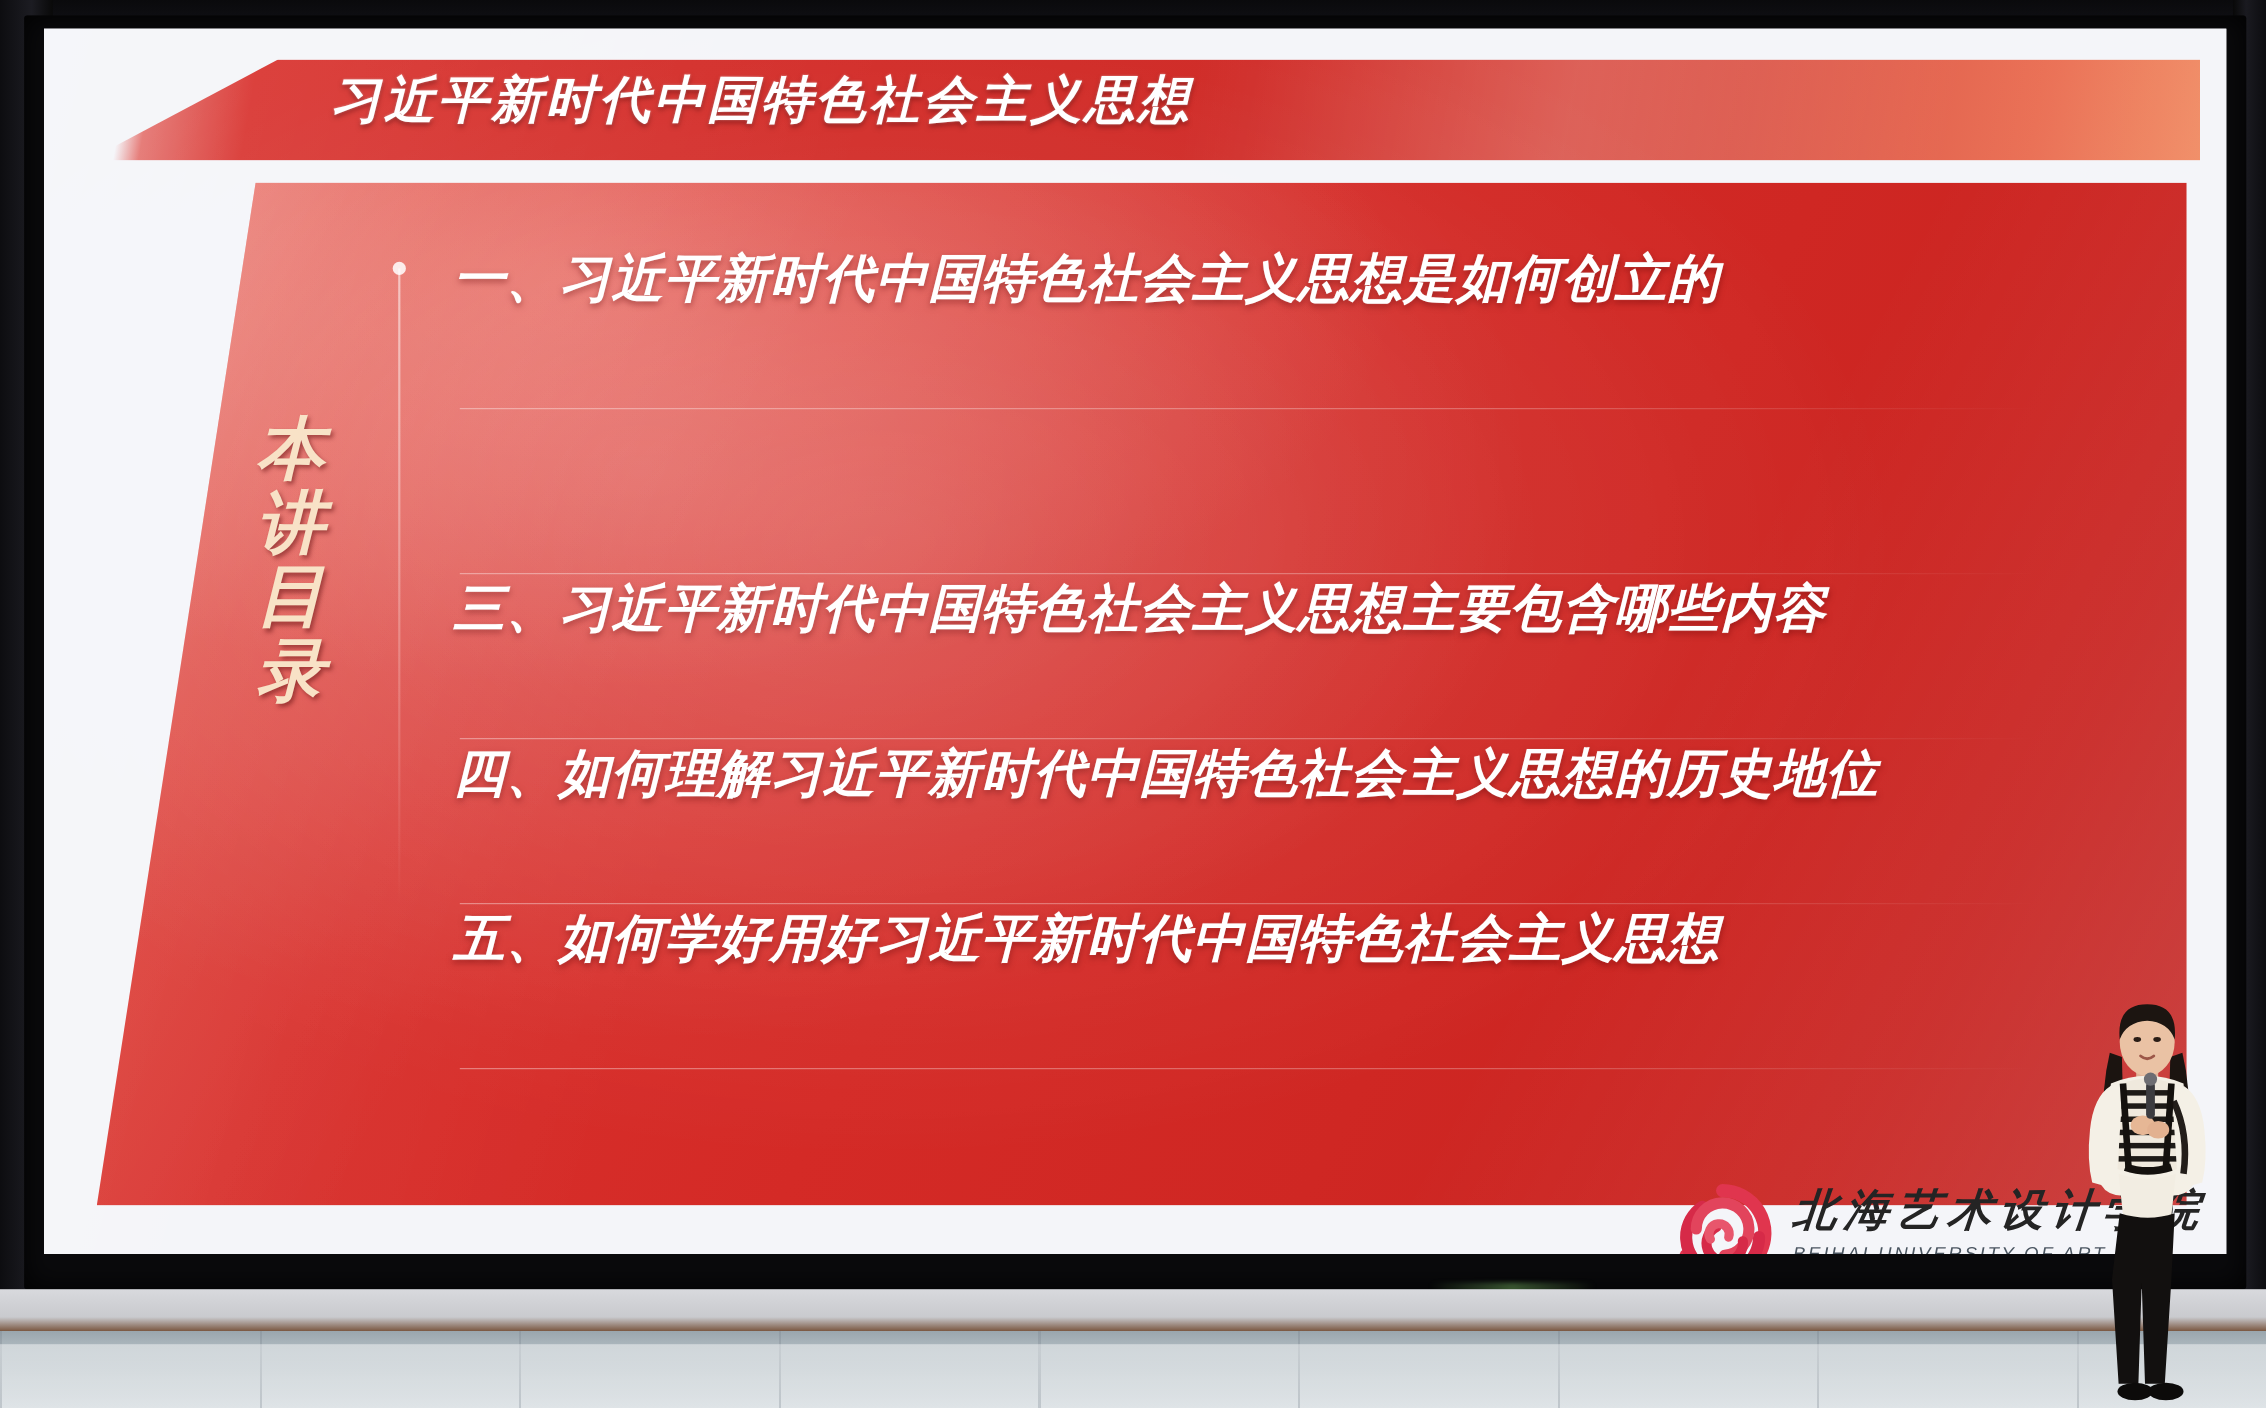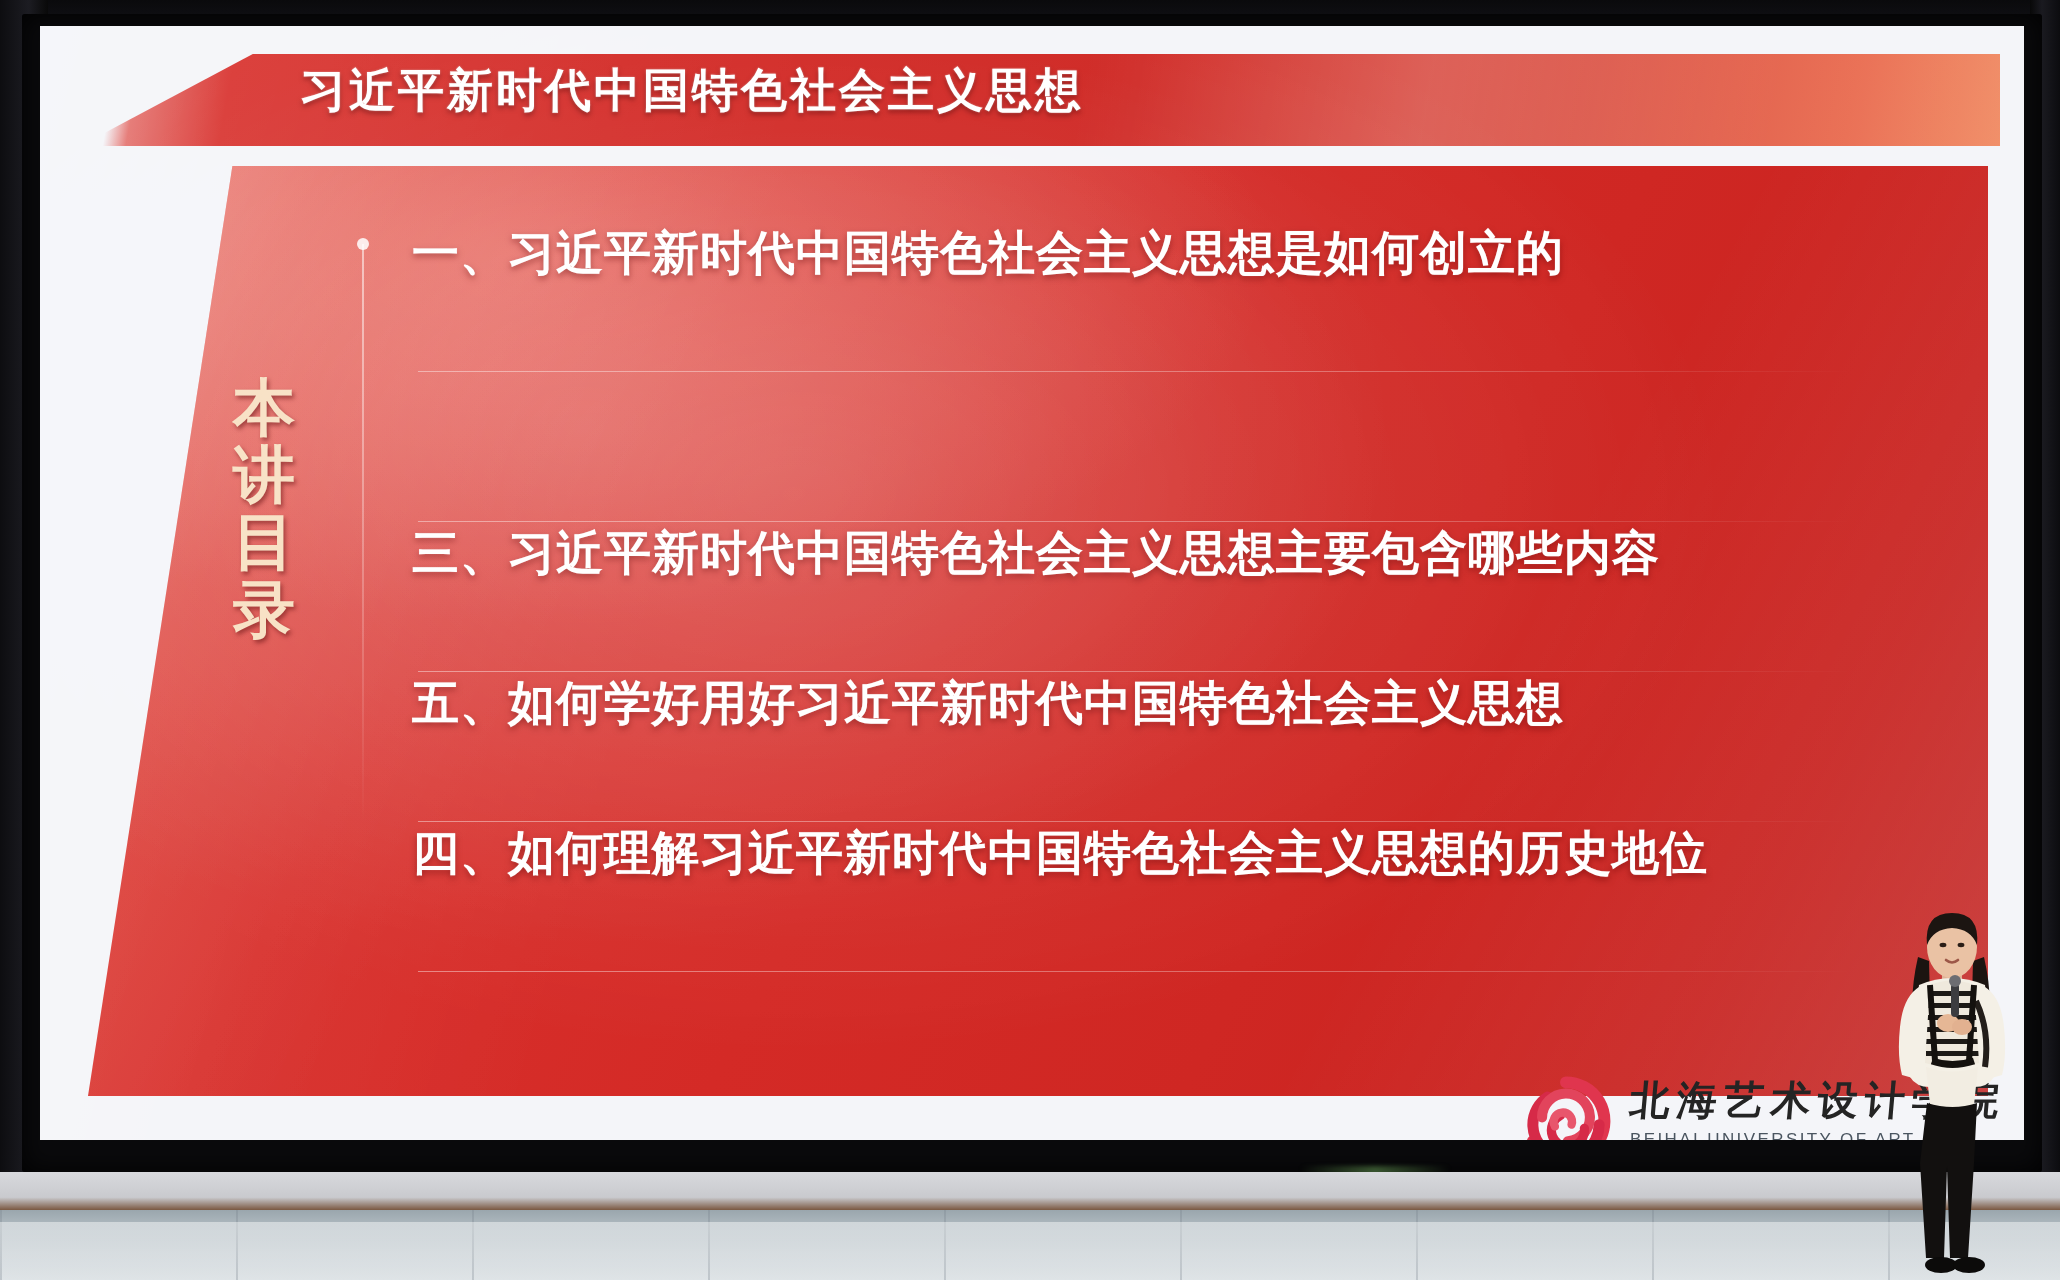--- a/index.html
+++ b/index.html
@@ -1,20 +1,20 @@
 <!DOCTYPE html>
 <html><head>
 <meta charset="utf-8">
 <style>
   html,body{margin:0;padding:0;background:#000;}
   body{width:2060px;height:1280px;overflow:hidden;font-family:"Liberation Sans","DejaVu Sans",sans-serif;}
 
   
   .room{position:relative;width:2060px;height:1280px;overflow:hidden;
-        background:linear-gradient(180deg,#0a0a0c 0%,#111116 2%,#1a1a1f 4%,#2a2a30 6%,#101014 8%);}
+        background:linear-gradient(180deg,#0a0a0c 0%,#111116 2%,#1a1a1f 4%,#2a2a30 6%,#101014 8%);font-style:italic;}
 
   .wall-left{position:absolute;left:0;top:0;width:48px;height:1190px;
              background:linear-gradient(90deg,#0d0d10,#1c1c22 60%,#090909);}
   .wall-right{position:absolute;right:0;top:0;width:30px;height:1190px;
               background:linear-gradient(270deg,#0c0c0f,#1a1a20 60%,#080808);}
 
   
   .bezel{position:absolute;left:22px;top:14px;width:2020px;height:1158px;
          background:#0a0a0c;border-radius:3px;
          box-shadow:0 0 26px rgba(0,0,0,.95) inset;}
@@ -151,25 +151,25 @@
           <div class="sep"></div>
         </div>
         <div class="toc-row">
           <div class="sep"></div>
         </div>
         <div class="toc-row">
           <div class="toc-text">三、习近平新时代中国特色社会主义思想主要包含哪些内容</div>
           <div class="sep"></div>
         </div>
         <div class="toc-row">
+          <div class="toc-text">四、如何理解习近平新时代中国特色社会主义思想的历史地位</div>
+          <div class="sep"></div>
+        </div>
+        <div class="toc-row">
           <div class="toc-text">五、如何学好用好习近平新时代中国特色社会主义思想</div>
-          <div class="sep"></div>
-        </div>
-        <div class="toc-row">
-          <div class="toc-text">四、如何理解习近平新时代中国特色社会主义思想的历史地位</div>
           <div class="sep"></div>
         </div>
       </div>
 
       <div class="logo-wrap">
         <div class="logo-mark">
           <svg viewBox="0 0 100 100" aria-hidden="true">
             <g fill="none" stroke="#e0354e" stroke-linecap="round">
               <path d="M50 8 A42 42 0 1 1 14 72" stroke-width="13"></path>
               <path d="M86 54 A36 36 0 1 1 30 24" stroke-width="12" stroke="#d62a48"></path>

